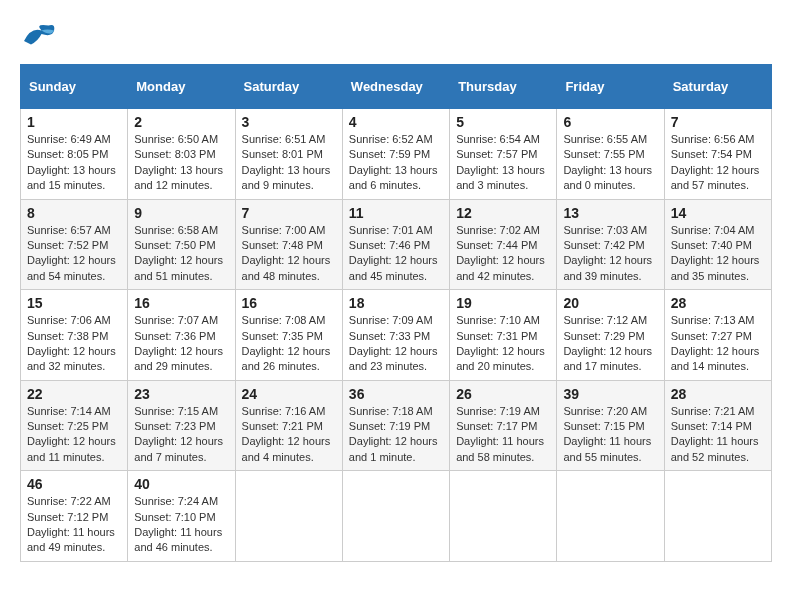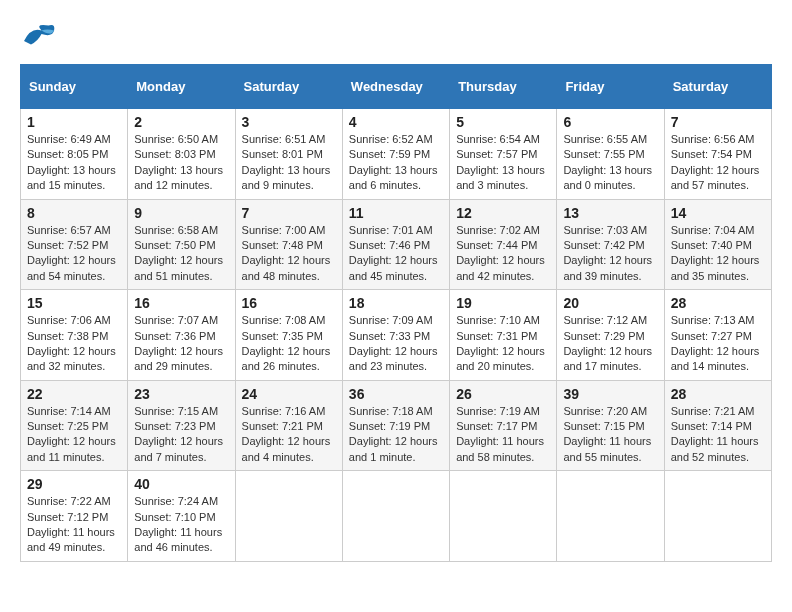--- a/index.html
+++ b/index.html
@@ -227,21 +227,21 @@
           <span class="day-number">39</span>
           <div class="day-info">Sunrise: 7:20 AM<br>Sunset: 7:15 PM<br>Daylight: 11 hours and 55 minutes.</div>
         </td>
         <td>
           <span class="day-number">28</span>
           <div class="day-info">Sunrise: 7:21 AM<br>Sunset: 7:14 PM<br>Daylight: 11 hours and 52 minutes.</div>
         </td>
       </tr>
       <tr>
         <td>
-          <span class="day-number">29</span>
+          <span class="day-number">46</span>
           <div class="day-info">Sunrise: 7:22 AM<br>Sunset: 7:12 PM<br>Daylight: 11 hours and 49 minutes.</div>
         </td>
         <td>
           <span class="day-number">40</span>
           <div class="day-info">Sunrise: 7:24 AM<br>Sunset: 7:10 PM<br>Daylight: 11 hours and 46 minutes.</div>
         </td>
         <td class="empty-cell"></td>
         <td class="empty-cell"></td>
         <td class="empty-cell"></td>
         <td class="empty-cell"></td>

